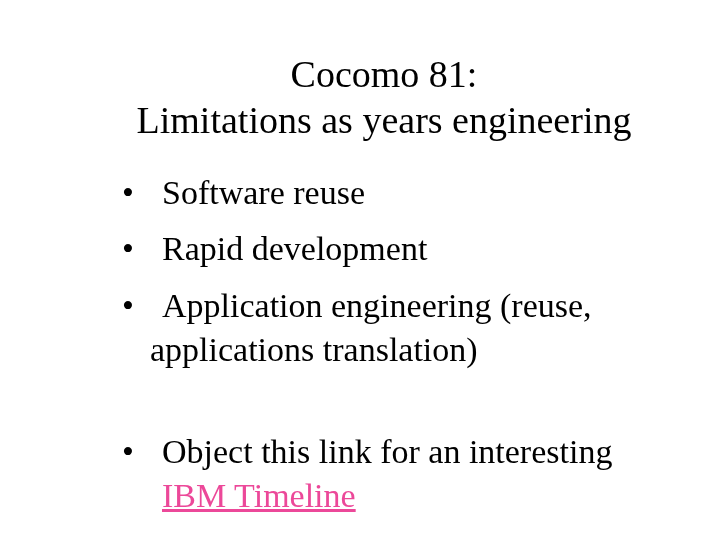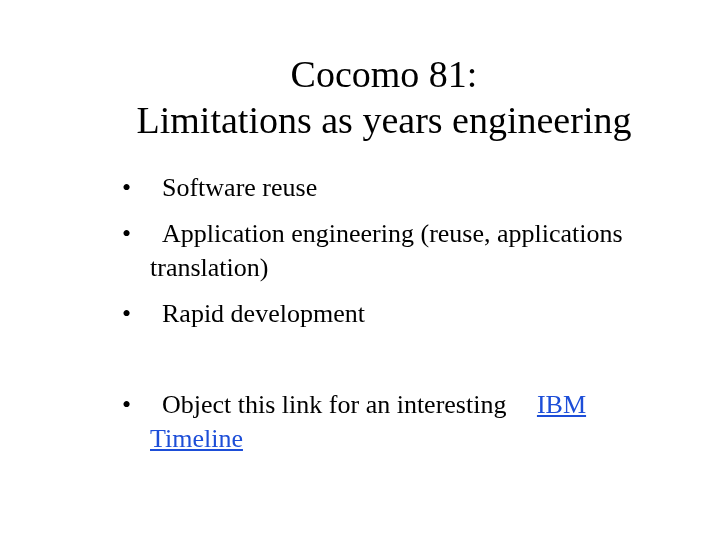--- a/index.html
+++ b/index.html
@@ -17,21 +17,21 @@
     }
     .title {
       text-align: center;
       font-size: 38px;
       font-weight: normal;
       line-height: 1.2;
       margin-bottom: 28px;
       margin-top: 8px;
     }
     .content {
-      font-size: 26px;
+      font-size: 34px;
       line-height: 1.3;
     }
     ul {
       list-style: none;
       padding-left: 0;
     }
     li {
       position: relative;
       padding-left: 40px;
       margin-bottom: 2px;
@@ -39,39 +39,39 @@
     li::before {
       content: "•";
       position: absolute;
       left: 12px;
       top: 0;
     }
     .spacer {
       height: 34px;
     }
     .link {
-      color: #1d4ed8;
+      color: #ec4899;
       text-decoration: underline;
       cursor: pointer;
       font-family: Liberation Serif, serif;
     }
   </style>
 </head>
 <body>
 
 <div class="title">
   <span>Cocomo 81:</span><br>
   <span>Limitations as years engineering</span>
 </div>
 
 <div class="content">
   <ul>
     <li><span>Software reuse</span></li>
+    <li><span>Rapid development</span></li>
     <li><span>Application engineering (reuse, applications translation)</span></li>
-    <li><span>Rapid development</span></li>
   </ul>
   <div class="spacer"></div>
   <ul>
     <li>
       <span>Object this link for an interesting </span><span class="link">IBM Timeline</span>
     </li>
   </ul>
 </div>
 
 </body></html>

